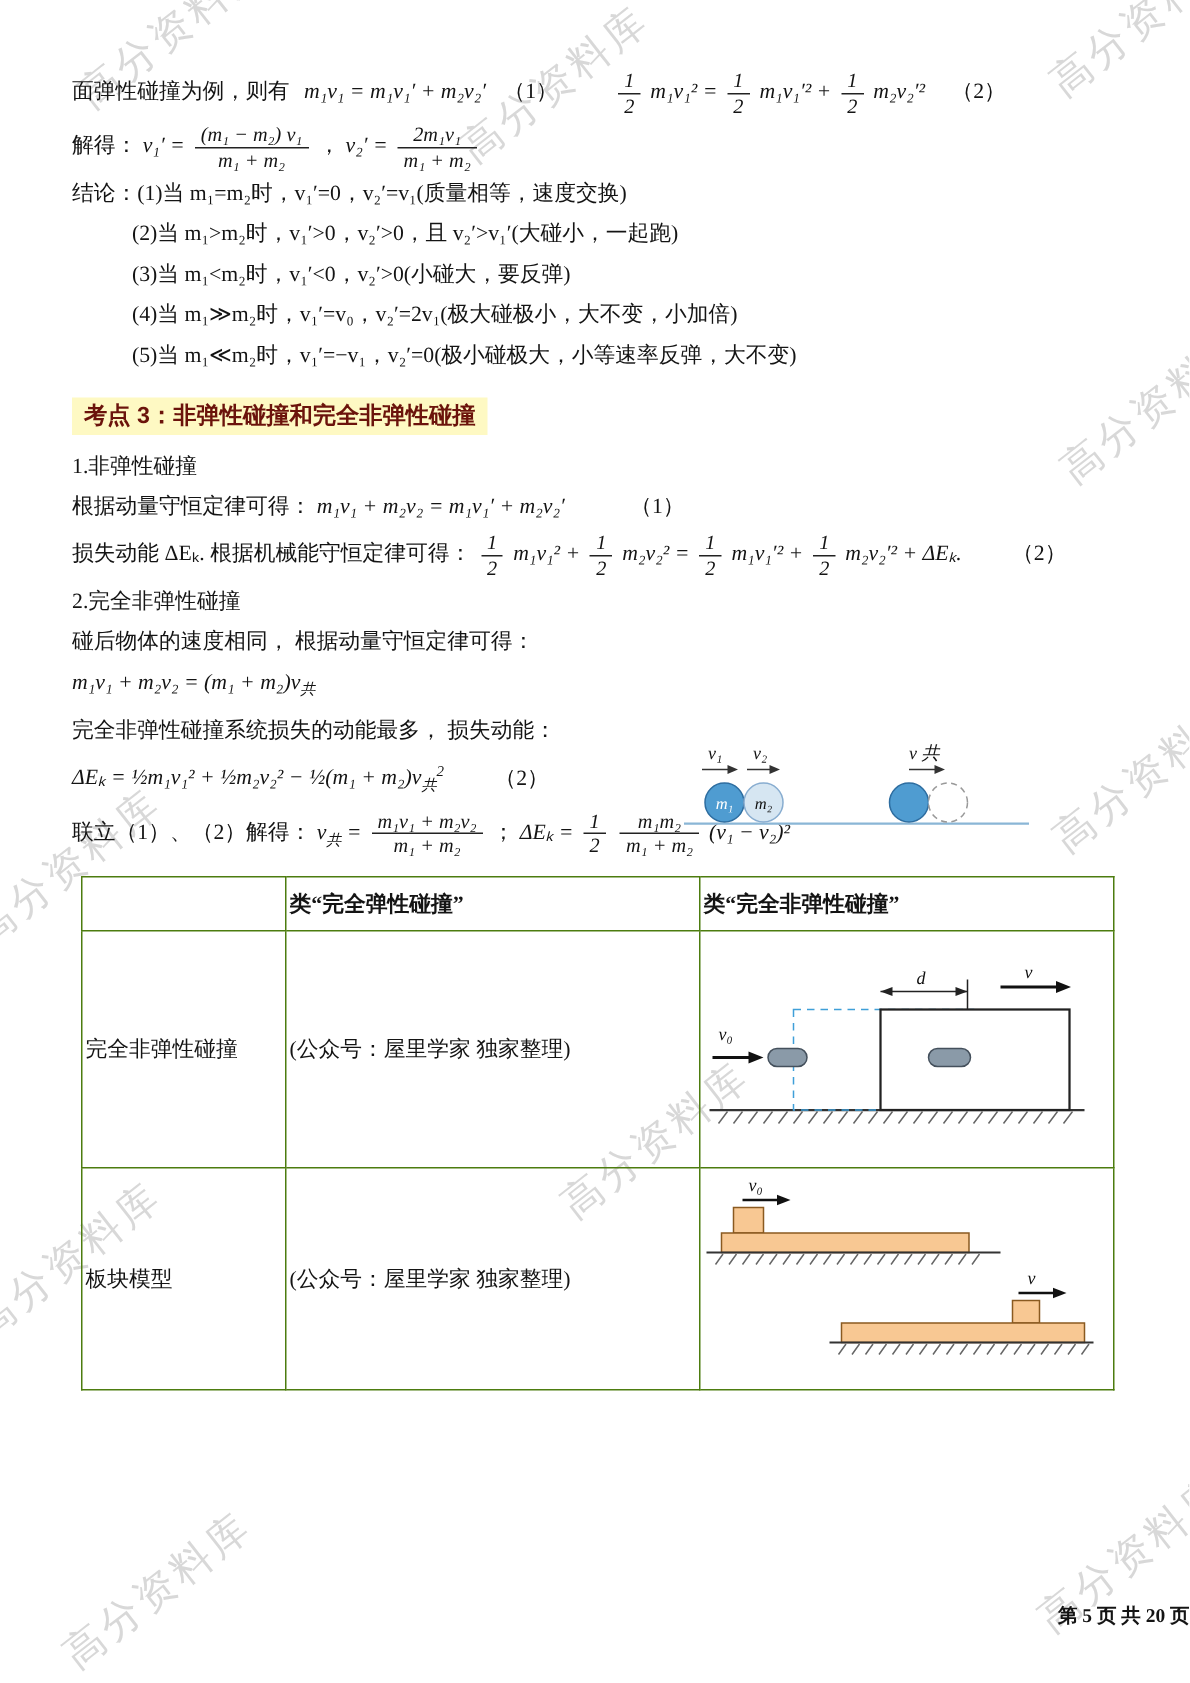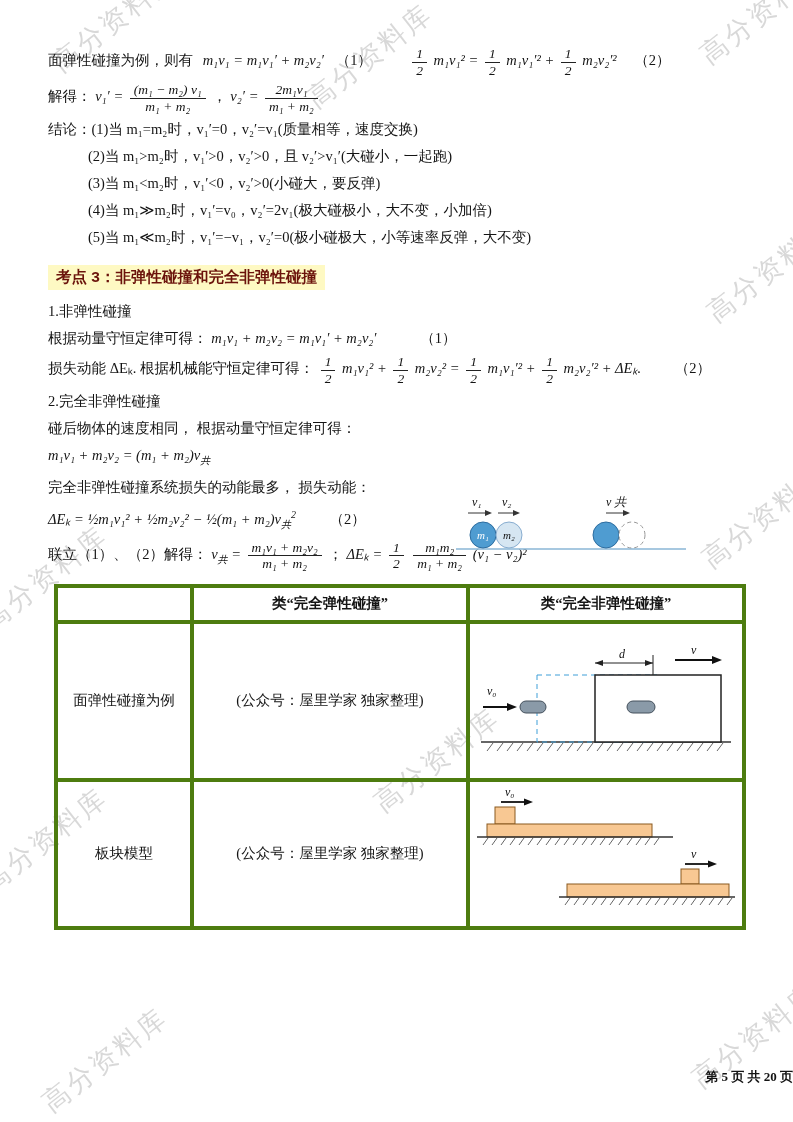--- a/index.html
+++ b/index.html
@@ -13,21 +13,21 @@
   .b{font-weight:normal}
   .ind{margin-left:40px}
   .gap30{display:inline-block;width:30px}
   .mgl{margin-left:40px}
   .frac{display:inline-block;vertical-align:middle;text-align:center;line-height:1.15;font-size:13.5px;font-style:italic;margin:2px 3px}
   .fn{display:block;border-bottom:1px solid #222;padding:0 4px}
   .fd{display:block;padding:0 4px}
   sub,sup{font-size:10px;font-style:italic}
   .topic-heading{display:inline-block;background:#fef9c3;color:#6b130b;font-weight:bold;font-size:15.5px;font-family:"Liberation Sans",sans-serif;padding:2px 8px;margin:14px 0 8px 0}
   .model-table{border-collapse:collapse;margin:10px 0 0 6px;table-layout:fixed}
-  .model-table td{border:4px solid #4d7c0f;text-align:center;vertical-align:middle;font-size:14.5px;padding:2px}
+  .model-table td{border:1px solid #4d7c0f;vertical-align:middle;font-size:14.5px;padding:2px}
   .model-table tr.hd td{height:36px;font-weight:bold}
   .model-table tr.r1 td{height:158px}
   .model-table tr.r2 td{height:148px}
   .collision-svg{position:absolute;left:408px;top:452px}
   .footer{position:absolute;left:0;right:0;bottom:36px;text-align:right;font-size:13px;font-weight:bold;z-index:1}
   svg text{font-family:"Liberation Serif",serif;font-style:italic;font-size:12px;fill:#111}
   svg text.cl{font-size:11px}
   svg text.wlbl{fill:#fff}
 </style>
 </head>
@@ -154,21 +154,21 @@
           <col style="width:276px">
           <col style="width:276px">
         </colgroup>
       <tbody>
           <tr class="hd">
         <td></td>
         <td>类“完全弹性碰撞”</td>
         <td>类“完全非弹性碰撞”</td>
       </tr>
       <tr class="r1">
-        <td>面弹性碰撞为例</td>
+        <td>完全非弹性碰撞</td>
         <td>(公众号：屋里学家 独家整理)</td>
         <td>
           <svg width="258" height="112" viewBox="0 0 258 112">
             <line x1="4" y1="99" x2="254" y2="99" stroke="#333" stroke-width="1.5"></line>
             <path d="M10 108l6 -8m4 8l6 -8m4 8l6 -8m4 8l6 -8m4 8l6 -8m4 8l6 -8m4 8l6 -8m4 8l6 -8m4 8l6 -8m4 8l6 -8m4 8l6 -8m4 8l6 -8m4 8l6 -8m4 8l6 -8m4 8l6 -8m4 8l6 -8m4 8l6 -8m4 8l6 -8m4 8l6 -8m4 8l6 -8m4 8l6 -8m4 8l6 -8m4 8l6 -8m4 8l6 -8" stroke="#666" fill="none"></path>
             <rect x="60" y="32" width="120" height="67" fill="none" stroke="#3f9fd8" stroke-dasharray="5 4"></rect>
             <rect x="118" y="32" width="126" height="67" fill="#fff" stroke="#222" stroke-width="1.5"></rect>
             <line x1="118" y1="20" x2="176" y2="20" stroke="#222"></line>
             <path d="M118 20 l8 -3 v6 z" fill="#222"></path>
             <path d="M176 20 l-8 -3 v6 z" fill="#222"></path>

